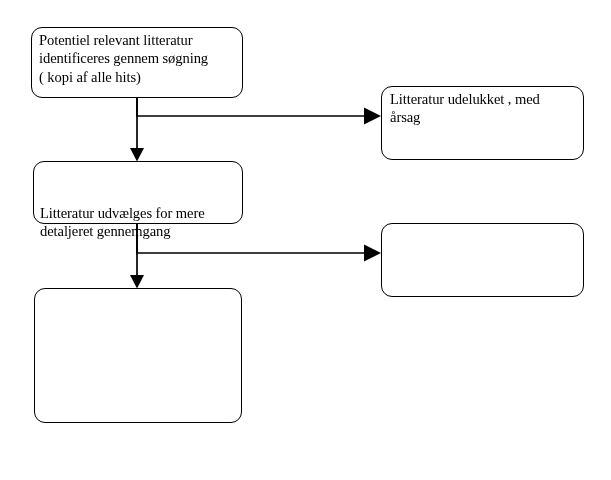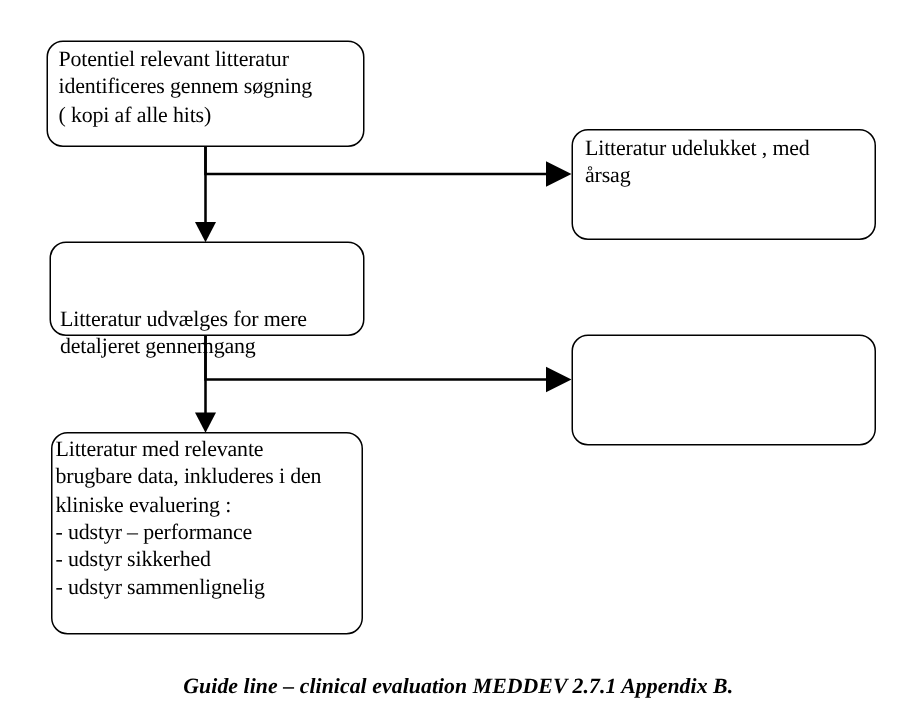--- a/index.html
+++ b/index.html
@@ -121,22 +121,15 @@
   <div class="node-text" id="text-excluded-1">Litteratur udelukket , med
 årsag</div>
 
   <div class="node" id="node-select"></div>
   <div class="node-text" id="text-select">Litteratur udvælges for mere
 detaljeret gennemgang</div>
 
   <div class="node" id="node-excluded-2"></div>
 
   <div class="node" id="node-included"></div>
-  <div class="node-text" id="text-included">Litteratur med relevante
-brugbare data, inkluderes i den
-kliniske evaluering :
-- udstyr – performance
-- udstyr sikkerhed
-- udstyr sammenlignelig</div>
 
-  <div id="figure-caption">Guide line – clinical evaluation MEDDEV 2.7.1  Appendix B.</div>
 
 </div>
 
 </body></html>

